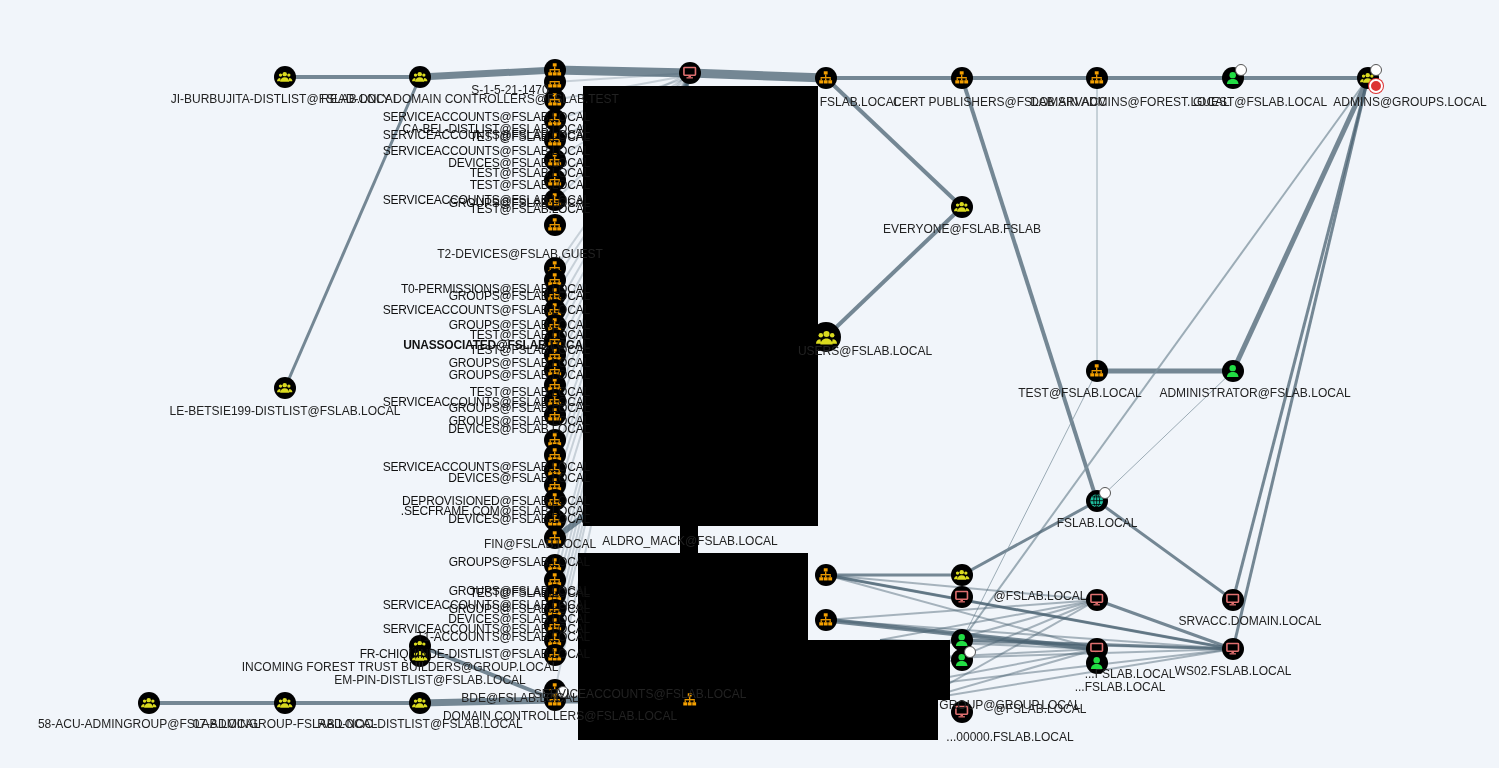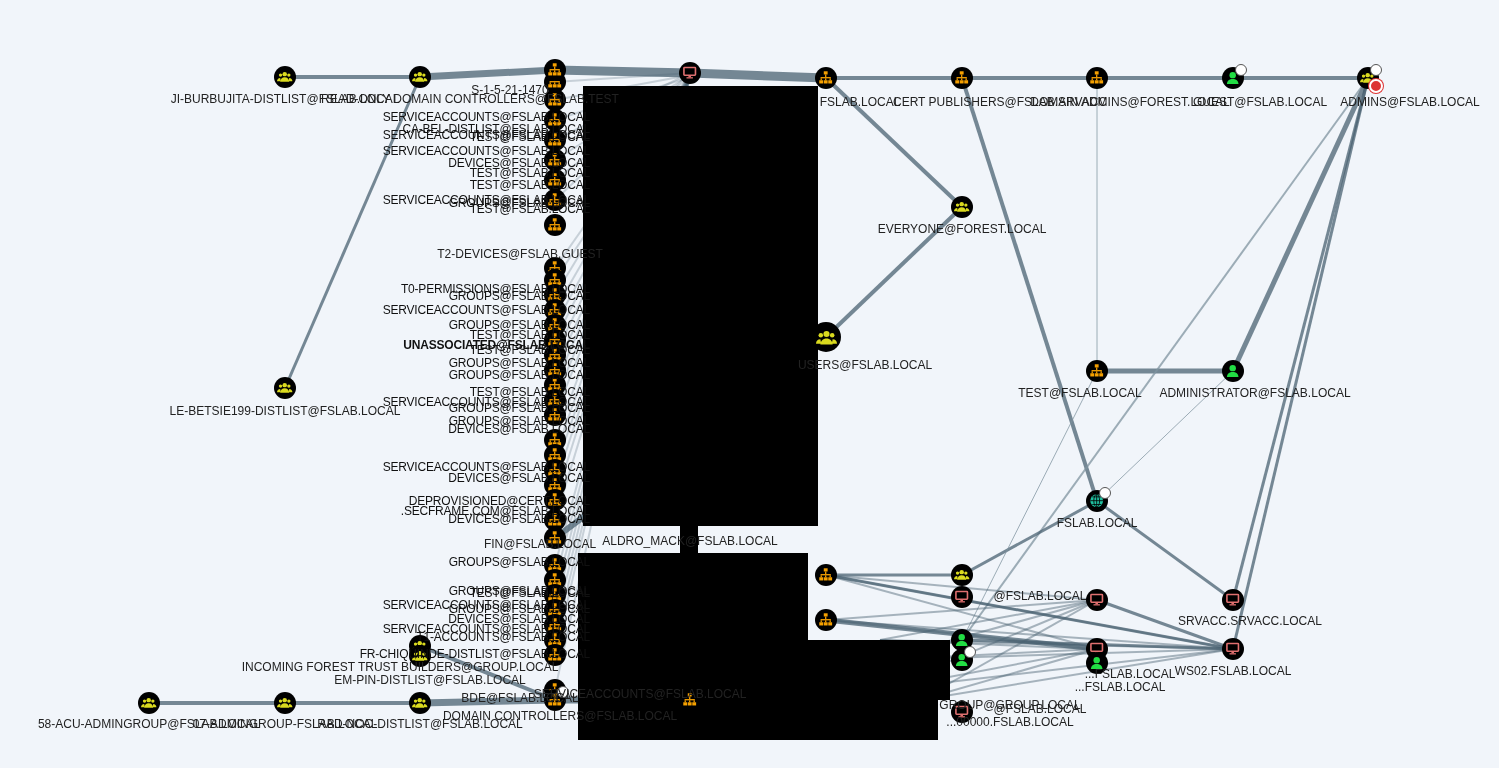--- a/index.html
+++ b/index.html
@@ -1043,58 +1043,58 @@
     <span class="overlap" style="left: 590px; top: 343px;">TEST@FSLAB.LOCAL</span>
     <span class="overlap" style="left: 590px; top: 356px;">GROUPS@FSLAB.LOCAL</span>
     <span class="overlap" style="left: 590px; top: 368px;">GROUPS@FSLAB.LOCAL</span>
     <span class="overlap" style="left: 590px; top: 385px;">TEST@FSLAB.LOCAL</span>
     <span class="overlap" style="left: 590px; top: 395px;">SERVICEACCOUNTS@FSLAB.LOCAL</span>
     <span class="overlap" style="left: 590px; top: 401px;">GROUPS@FSLAB.LOCAL</span>
     <span class="overlap" style="left: 590px; top: 414px;">GROUPS@FSLAB.LOCAL</span>
     <span class="overlap" style="left: 590px; top: 422px;">DEVICES@FSLAB.LOCAL</span>
     <span class="overlap" style="left: 590px; top: 460px;">SERVICEACCOUNTS@FSLAB.LOCAL</span>
     <span class="overlap" style="left: 590px; top: 471px;">DEVICES@FSLAB.LOCAL</span>
-    <span class="overlap" style="left: 590px; top: 494px;">DEPROVISIONED@CERT.LOCAL</span>
+    <span class="overlap" style="left: 590px; top: 494px;">DEPROVISIONED@FSLAB.LOCAL</span>
     <span class="overlap" style="left: 590px; top: 504px;">.SECFRAME.COM@FSLAB.LOCAL</span>
     <span class="overlap" style="left: 590px; top: 512px;">DEVICES@FSLAB.LOCAL</span>
     <span class="overlap" style="left: 590px; top: 555px;">GROUPS@FSLAB.LOCAL</span>
     <span class="overlap" style="left: 590px; top: 584px;">GROUPS@FSLAB.LOCAL</span>
     <span class="overlap" style="left: 590px; top: 586px;">TEST@FSLAB.LOCAL</span>
     <span class="overlap" style="left: 590px; top: 598px;">SERVICEACCOUNTS@FSLAB.LOCAL</span>
     <span class="overlap" style="left: 590px; top: 602px;">GROUPS@FSLAB.LOCAL</span>
     <span class="overlap" style="left: 590px; top: 612px;">DEVICES@FSLAB.LOCAL</span>
     <span class="overlap" style="left: 590px; top: 622px;">SERVICEACCOUNTS@FSLAB.LOCAL</span>
     <span class="overlap" style="left: 590px; top: 630px;">T1-ACCOUNTS@FSLAB.LOCAL</span>
     <span class="overlap" style="left: 590px; top: 647px;">FR-CHIQUINDE-DISTLIST@FSLAB.LOCAL</span>
     <span class="label" style="left: 285px; top: 92px;">JI-BURBUJITA-DISTLIST@FSLAB.LOCAL</span>
     <span class="label" style="left: 470px; top: 92px;">READ-ONLY DOMAIN CONTROLLERS@FSLAB.TEST</span>
     <span class="label" style="left: 510px; top: 83px;">S-1-5-21-1470</span>
     <span class="label" style="left: 860px; top: 95px;">FSLAB.LOCAL</span>
     <span class="label" style="left: 1000px; top: 95px;">CERT PUBLISHERS@FSLAB.SRVACC</span>
     <span class="label" style="left: 1130px; top: 95px;">DOMAIN ADMINS@FOREST.LOCAL</span>
     <span class="label" style="left: 1260px; top: 95px;">GUEST@FSLAB.LOCAL</span>
-    <span class="label" style="left: 1410px; top: 95px;">ADMINS@FSLAB.LOCAL</span>
-    <span class="label" style="left: 962px; top: 222px;">EVERYONE@FOREST.LOCAL</span>
-    <span class="label" style="left: 865px; top: 358px;">USERS@FSLAB.LOCAL</span>
+    <span class="label" style="left: 1410px; top: 95px;">ADMINS@GROUPS.LOCAL</span>
+    <span class="label" style="left: 962px; top: 222px;">EVERYONE@FSLAB.FSLAB</span>
+    <span class="label" style="left: 865px; top: 344px;">USERS@FSLAB.LOCAL</span>
     <span class="label" style="left: 285px; top: 404px;">LE-BETSIE199-DISTLIST@FSLAB.LOCAL</span>
     <span class="label" style="left: 1080px; top: 386px;">TEST@FSLAB.LOCAL</span>
     <span class="label" style="left: 1255px; top: 386px;">ADMINISTRATOR@FSLAB.LOCAL</span>
     <span class="label" style="left: 1097px; top: 516px;">FSLAB.LOCAL</span>
-    <span class="label" style="left: 1250px; top: 614px;">SRVACC.SRVACC.LOCAL</span>
+    <span class="label" style="left: 1250px; top: 614px;">SRVACC.DOMAIN.LOCAL</span>
     <span class="label" style="left: 1233px; top: 664px; text-align: center;">WS02.FSLAB.LOCAL</span>
     <span class="label" style="left: 1040px; top: 589px;">@FSLAB.LOCAL</span>
     <span class="label" style="left: 1040px; top: 702px;">@FSLAB.LOCAL</span>
     <span class="label" style="left: 149px; top: 717px;">58-ACU-ADMINGROUP@FSLAB.LOCAL</span>
     <span class="label" style="left: 285px; top: 717px;">07-ADMINGROUP-FSLAB.LOCAL</span>
     <span class="label" style="left: 420px; top: 717px;">RAD-NOC-DISTLIST@FSLAB.LOCAL</span>
     <span class="label" style="left: 400px; top: 660px;">INCOMING FOREST TRUST BUILDERS@GROUP.LOCAL</span>
     <span class="label" style="left: 430px; top: 673px;">EM-PIN-DISTLIST@FSLAB.LOCAL</span>
     <span class="label" style="left: 520px; top: 691px;">BDE@FSLAB.LOCAL</span>
     <span class="label" style="left: 540px; top: 537px;">FIN@FSLAB.LOCAL</span>
     <span class="label" style="left: 520px; top: 247px;">T2-DEVICES@FSLAB.GUEST</span>
     <span class="label" style="left: 690px; top: 534px;">ALDRO_MACK@FSLAB.LOCAL</span>
     <span class="label" style="left: 640px; top: 687px;">SERVICEACCOUNTS@FSLAB.LOCAL</span>
     <span class="label" style="left: 560px; top: 709px;">DOMAIN CONTROLLERS@FSLAB.LOCAL</span>
     <span class="label" style="left: 1010px; top: 698px;">GROUP@GROUP.LOCAL</span>
-    <span class="label" style="left: 1010px; top: 715px;">...00000.FSLAB.LOCAL</span>
+    <span class="label" style="left: 1010px; top: 730px;">...00000.FSLAB.LOCAL</span>
     <span class="label" style="left: 1130px; top: 667px;">...FSLAB.LOCAL</span>
     <span class="label" style="left: 1120px; top: 680px;">...FSLAB.LOCAL</span>
   </div>
 
 </body></html>

